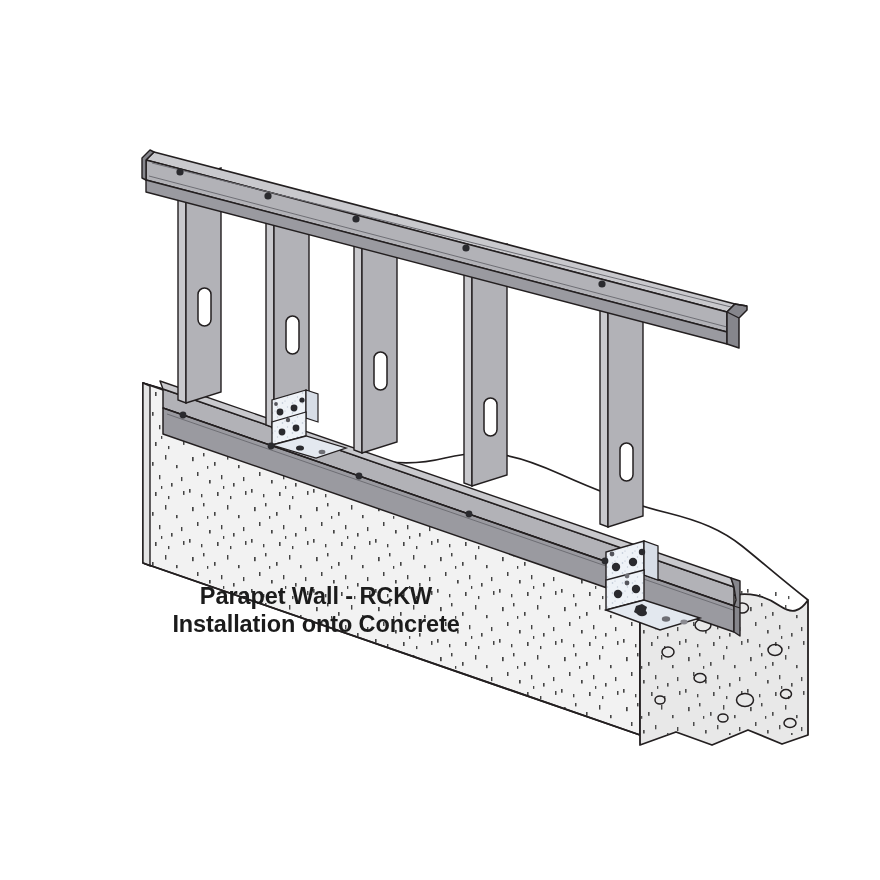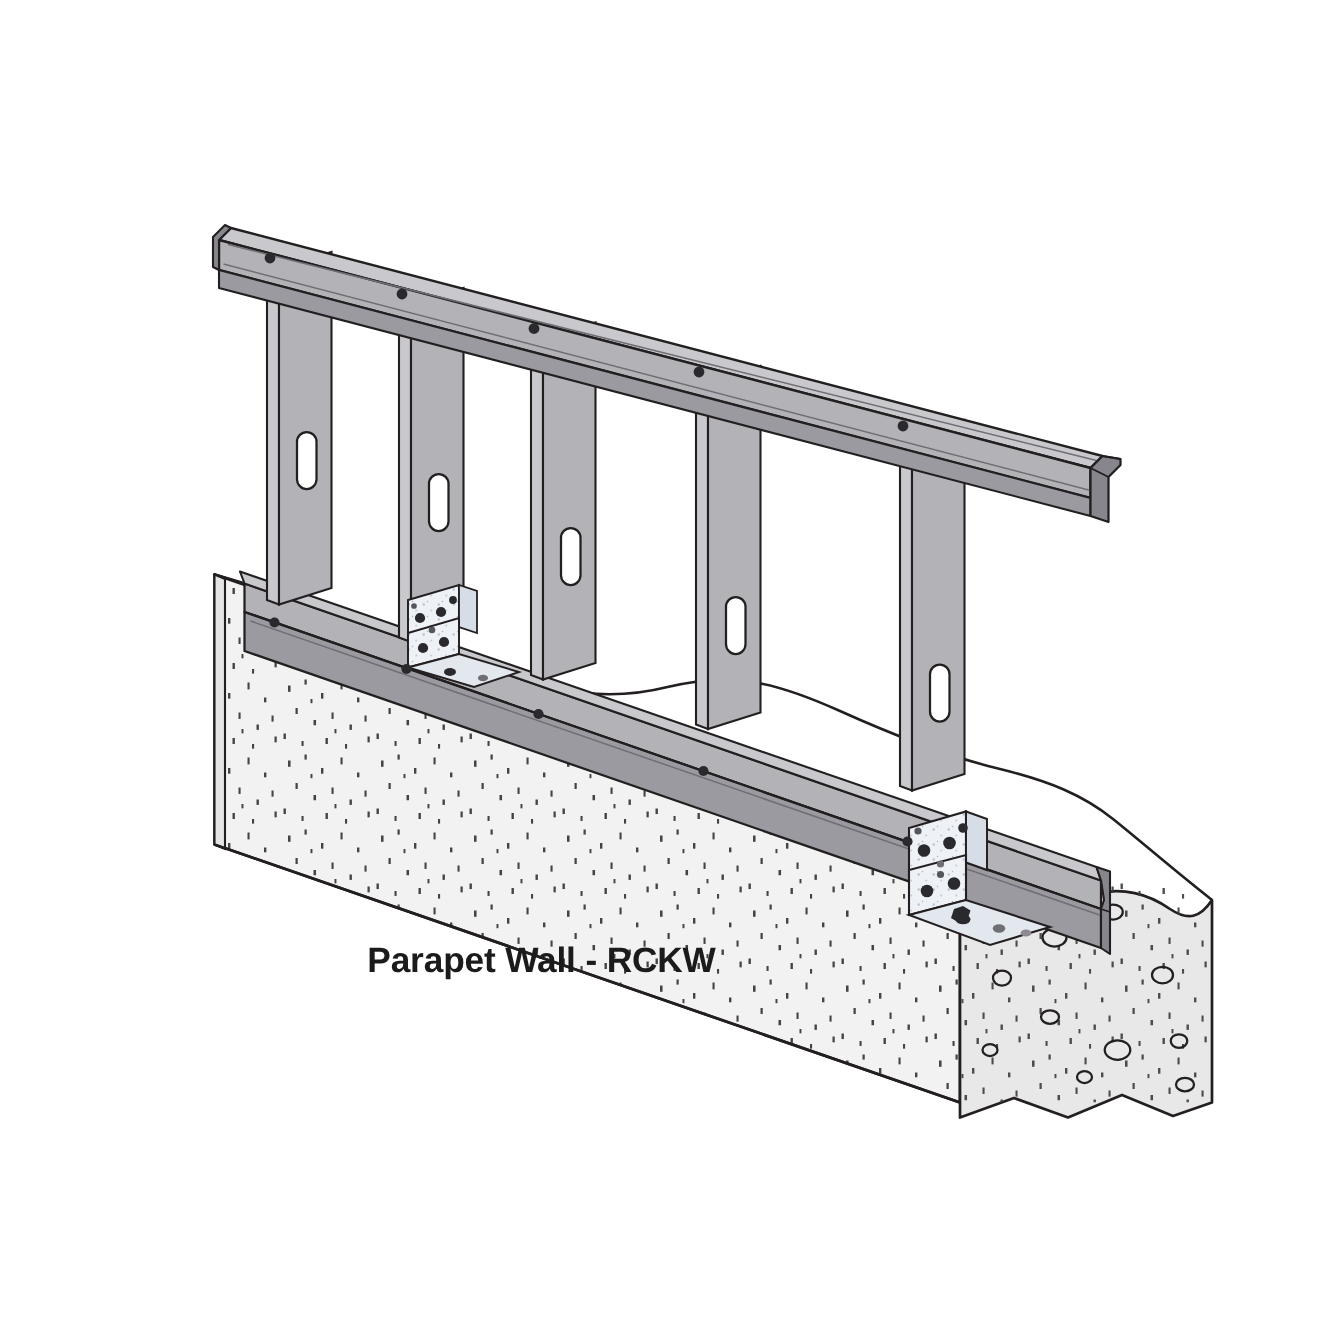--- a/index.html
+++ b/index.html
@@ -20,25 +20,24 @@
     background: #ffffff;
   }
   svg#drawing {
     display: block;
     width: 880px;
     height: 880px;
   }
   .caption-block {
     position: absolute;
     left: 0;
-    top: 626px;
+    top: 582px;
     width: 632px;
     text-align: center;
     pointer-events: none;
-    padding-left: 45px;
   }
   .caption-line {
     display: block;
     font-family: "Liberation Sans", sans-serif;
     font-size: 23.5px;
     font-weight: 600;
     color: #1b1b1b;
     letter-spacing: -0.1px;
     line-height: 28px;
     white-space: nowrap;
@@ -261,15 +260,16 @@
       <circle cx="271" cy="446" r="3.4" fill="#2a2a2e"></circle>
       <circle cx="359" cy="476" r="3.4" fill="#2a2a2e"></circle>
       <circle cx="469" cy="514" r="3.4" fill="#2a2a2e"></circle>
       <circle cx="605" cy="561" r="3.4" fill="#2a2a2e"></circle>
     </g>
 
   </svg>
 
   <div class="caption-block">
     <span class="caption-line">Parapet Wall - RCKW</span>
+    <span class="caption-line">Installation onto Concrete</span>
   </div>
 
 </div>
 
 </body></html>

